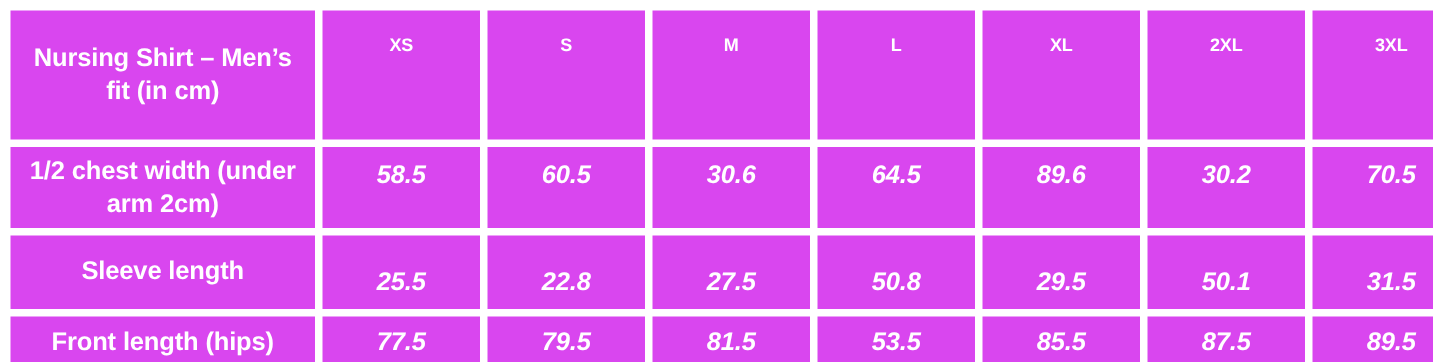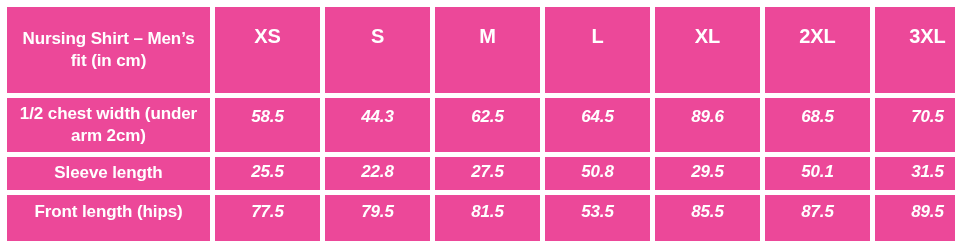--- a/index.html
+++ b/index.html
@@ -27,21 +27,21 @@
   table.size-table {
     border-collapse: separate;
     border-spacing: 5px 5px;
     margin: -5px 0 0 -5px;
     width: 946px;
     table-layout: fixed;
   }
 
   table.size-table td,
   table.size-table th {
-    background: #ec4899;
+    background: #d946ef;
     color: #ffffff;
     text-align: center;
     vertical-align: middle;
     font-weight: bold;
     padding: 0 4px;
     border: 0;
     letter-spacing: -0.1px;
   }
 
   
@@ -52,21 +52,21 @@
   tr.head-row th {
     height: 70px;
     font-size: 17px;
     line-height: 1.32;
   }
   tr.head-row th.label-cell {
     font-size: 17px;
     padding: 0 12px;
   }
   tr.head-row th.size-cell {
-    font-size: 20px;
+    font-size: 12px;
     vertical-align: top;
     padding-top: 16px;
   }
 
   
   tr.data-row td {
     height: 34px;
     font-size: 17px;
     line-height: 1.3;
   }
@@ -76,21 +76,21 @@
   tr.data-row td.value-cell {
     vertical-align: top;
     padding-top: 6px;
     font-style: italic;
   }
 
   tr.row-chest td { height: 46px; }
   tr.row-chest td.value-cell { padding-top: 8px; }
 
   tr.row-sleeve td { height: 29px; margin-left: 42px; }
-  tr.row-sleeve td.value-cell { padding-top: 4px; }
+  tr.row-sleeve td.value-cell { padding-top: 20px; }
 
   tr.row-front td { height: 48px; }
   tr.row-front td.label-cell,
   tr.row-front td.value-cell {
     vertical-align: top;
     padding-top: 6px;
   }
 </style>
 </head>
 <body>
@@ -116,25 +116,25 @@
         <th class="size-cell">L</th>
         <th class="size-cell">XL</th>
         <th class="size-cell">2XL</th>
         <th class="size-cell">3XL</th>
       </tr>
     </thead>
     <tbody>
       <tr class="data-row row-chest">
         <td class="label-cell">1/2 chest width (under arm 2cm)</td>
         <td class="value-cell">58.5</td>
-        <td class="value-cell">44.3</td>
-        <td class="value-cell">62.5</td>
+        <td class="value-cell">60.5</td>
+        <td class="value-cell">30.6</td>
         <td class="value-cell">64.5</td>
         <td class="value-cell">89.6</td>
-        <td class="value-cell">68.5</td>
+        <td class="value-cell">30.2</td>
         <td class="value-cell">70.5</td>
       </tr>
       <tr class="data-row row-sleeve">
         <td class="label-cell">Sleeve length</td>
         <td class="value-cell">25.5</td>
         <td class="value-cell">22.8</td>
         <td class="value-cell">27.5</td>
         <td class="value-cell">50.8</td>
         <td class="value-cell">29.5</td>
         <td class="value-cell">50.1</td>

